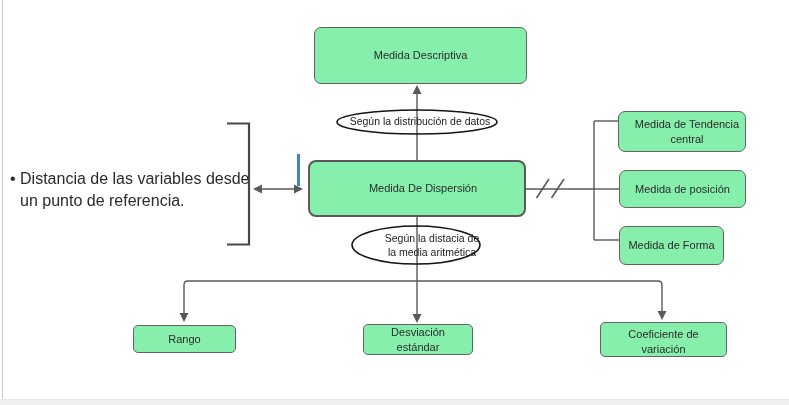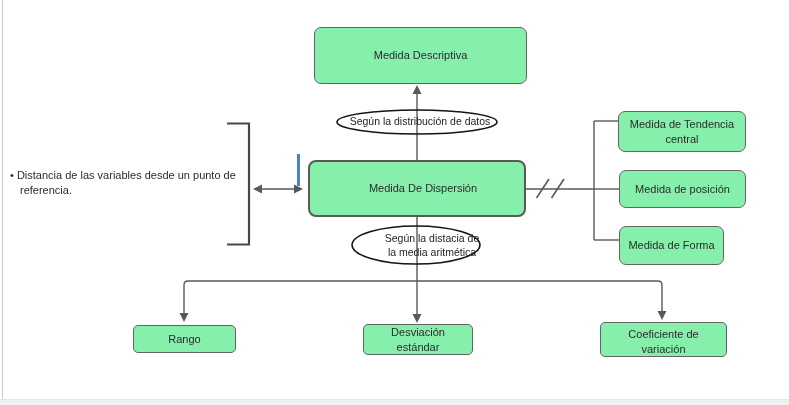--- a/index.html
+++ b/index.html
@@ -13,21 +13,21 @@
     font-size:11px;line-height:1.3;color:#2b2b2b;z-index:2;
   }
   .node.primary{border-width:2px;border-color:#595959;border-radius:8px;}
   .conn-label{
     position:absolute;display:flex;align-items:center;justify-content:center;
     text-align:center;font-size:10.5px;line-height:1.25;color:#222;z-index:3;
     background:transparent;
   }
   .note{
     position:absolute;left:10px;top:168px;width:242px;
-    font-size:11px;line-height:1.38;color:#2b2b2b;z-index:2;
+    font-size:16px;line-height:1.38;color:#2b2b2b;z-index:2;
     padding-left:10px;text-indent:-10px;
   }
   .page-left-edge{position:absolute;left:2px;top:0;width:1px;height:400px;background:#c9c9c9;z-index:4;}
   .page-bottom-strip{position:absolute;left:0;bottom:0;width:789px;height:5px;background:#f0f0f0;border-top:1px solid #e6e6e6;z-index:4;}
   .lbl{display:inline-block;}
 </style>
 </head>
 <body>
 
 <div id="stage">
@@ -70,21 +70,21 @@
   </svg>
 
   <div class="node" style="left:314px;top:27px;width:213px;height:57px;">
     <span class="lbl">Medida Descriptiva</span>
   </div>
 
   <div class="node primary" style="left:308px;top:160px;width:218px;height:57px;padding-left:12px;">
     <span class="lbl">Medida De Dispersión</span>
   </div>
 
-  <div class="node" style="left:618px;top:111px;width:128px;height:41px;">
+  <div class="node" style="left:618px;top:111px;width:128px;height:41px;justify-content:flex-end;">
     <span class="lbl" style="max-width:116px;">Medida de Tendencia central</span>
   </div>
 
   <div class="node" style="left:619px;top:170px;width:127px;height:38px;">
     <span class="lbl">Medida de posición</span>
   </div>
 
   <div class="node" style="left:619px;top:226px;width:105px;height:39px;">
     <span class="lbl">Medida de Forma</span>
   </div>

